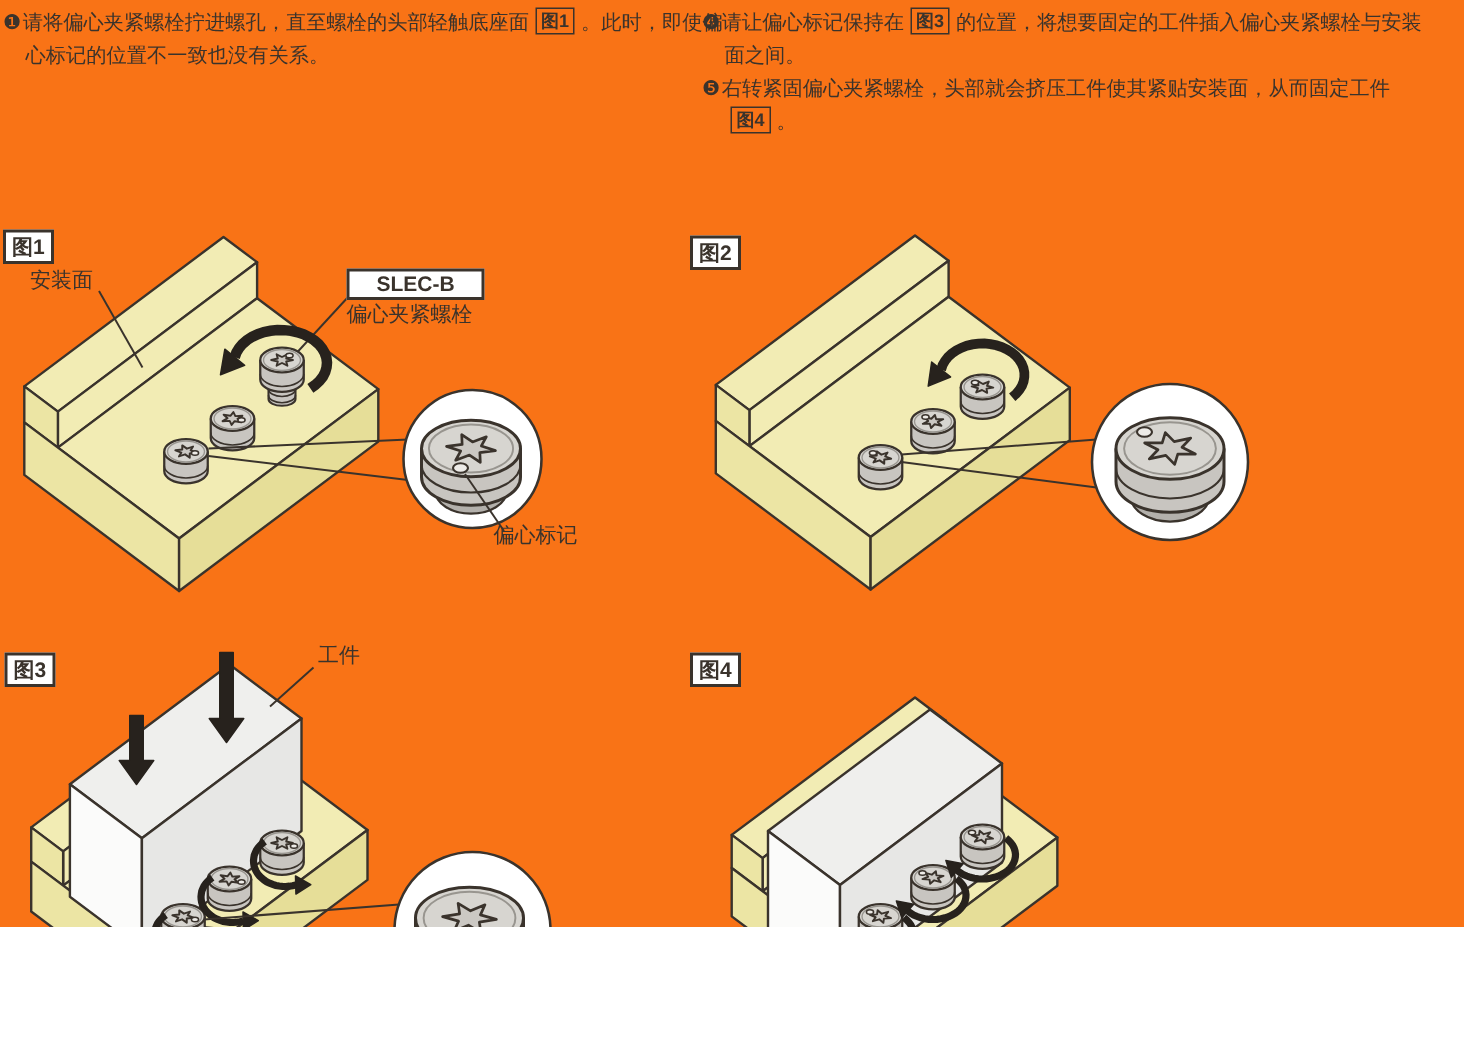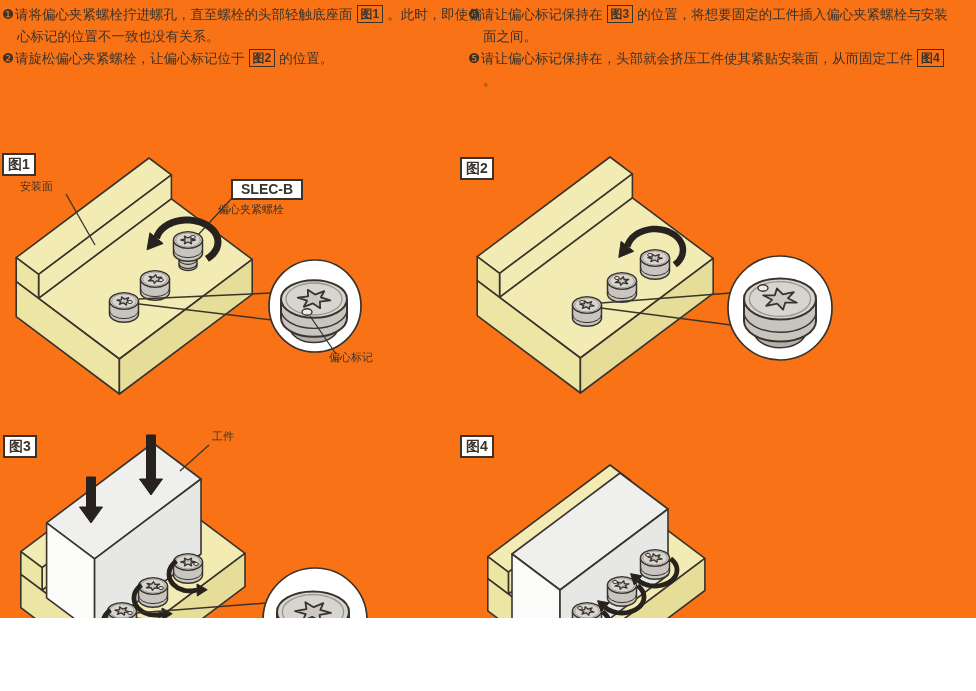--- a/index.html
+++ b/index.html
@@ -9,36 +9,35 @@
   .col-left{left:2px;width:480px;}
   .col-right{left:468px;width:482px;}
   .instr{margin:0;padding-left:15px;text-indent:-15px;font-size:13.5px;line-height:22px;}
   .bullet{margin-right:1px;}
   .figref{display:inline-block;text-indent:0;border:1.5px solid #3a332c;padding:0 3px;
           margin:0 4px;font-weight:bold;font-size:12px;line-height:16px;vertical-align:1px;}
   .panel{position:absolute;}
   .panel svg{position:absolute;left:0;top:0;}
   .figtitle{position:absolute;border:2px solid #3a332c;font-weight:bold;font-size:14px;
             line-height:17px;padding:1px 4px;background:#fff;}
-  .lbl{position:absolute;font-size:11px;line-height:15px;white-space:nowrap;}
+  .lbl{position:absolute;font-size:14px;line-height:15px;white-space:nowrap;}
   .code{position:absolute;border:2px solid #3a332c;font-weight:bold;font-size:14px;
-        padding:0 8px;line-height:17px;background:#fff;}
+        padding:0 18px;line-height:17px;background:#fff;}
 </style>
 </head>
 <body>
 
 <div class="page">
 
   <div class="instr-col col-left">
     <p class="instr"><span class="bullet">❶</span><span>请将偏心夹紧螺栓拧进螺孔，直至螺栓的头部轻触底座面</span><span class="figref">图1</span><span>。此时，即使偏心标记的位置不一致也没有关系。</span></p>
-    <p class="instr"><span class="bullet">❷</span><span>请旋松偏心夹紧螺栓，让偏心标记位于</span><span class="figref">图2</span><span>的位置。</span></p>
   </div>
   <div class="instr-col col-right">
     <p class="instr"><span class="bullet">❹</span><span>请让偏心标记保持在</span><span class="figref">图3</span><span>的位置，将想要固定的工件插入偏心夹紧螺栓与安装面之间。</span></p>
-    <p class="instr"><span class="bullet">❺</span><span>请让偏心标记保持在，头部就会挤压工件使其紧贴安装面，从而固定工件</span><span class="figref">图4</span><span>。</span></p>
+    <p class="instr"><span class="bullet">❺</span><span>右转紧固偏心夹紧螺栓，头部就会挤压工件使其紧贴安装面，从而固定工件</span><span class="figref">图4</span><span>。</span></p>
   </div>
 
   <div class="panel" id="p1" style="left:0;top:150px;width:470px;height:264px;">
     <svg id="svg1" width="470" height="264">
         <g>
           <polygon points="149.0,8.0 171.4,24.8 38.6,124.4 16.2,107.6" fill="#f2ecb4" stroke="#3a332c" stroke-width="1.6" stroke-linejoin="round"></polygon>
           <polygon points="171.4,24.8 38.6,124.4 38.6,148.4 171.4,48.8" fill="#f2ecb4" stroke="#3a332c" stroke-width="1.6" stroke-linejoin="round"></polygon>
           <polygon points="16.2,107.6 38.6,124.4 38.6,148.4 16.2,131.6" fill="#ece5a4" stroke="#3a332c" stroke-width="1.6" stroke-linejoin="round"></polygon>
           <polygon points="171.4,48.8 252.2,109.4 119.4,209.0 38.6,148.4" fill="#f2ecb4" stroke="#3a332c" stroke-width="1.6" stroke-linejoin="round"></polygon>
           <polygon points="16.2,131.6 119.4,209.0 119.4,244.0 16.2,166.6" fill="#ece5a4" stroke="#3a332c" stroke-width="1.6" stroke-linejoin="round"></polygon>
@@ -88,21 +87,21 @@
           <ellipse cx="314" cy="149" rx="33" ry="18.81" fill="#d7d5d0" stroke="#3a332c" stroke-width="2"></ellipse>
           <ellipse cx="314" cy="149" rx="28.05" ry="15.988499999999998" fill="none" stroke="#98958f" stroke-width="1.3"></ellipse>
           <polygon points="330.3,150.4 319.9,151.7 320.2,158.2 313.0,153.4 303.8,156.8 307.1,150.7 297.7,147.6 308.1,146.3 307.8,139.8 315.0,144.6 324.2,141.2 320.9,147.3" fill="#cbc8c3" stroke="#3a332c" stroke-width="1.8" stroke-linejoin="round"></polygon>
           <ellipse cx="307" cy="162" rx="5" ry="3.2" fill="#edebe7" stroke="#3a332c" stroke-width="1.4"></ellipse>
         </g>
         <line x1="310" y1="166" x2="336" y2="204" stroke="#3a332c" stroke-width="1.3"></line>
       </svg>
     <div class="figtitle" style="left:2px;top:3px;">图1</div>
     <div class="lbl" style="left:20px;top:29px;">安装面</div>
     <div class="code" style="left:231px;top:29px;">SLEC-B</div>
-    <div class="lbl" style="left:218px;top:52px;">偏心夹紧螺栓</div>
+    <div class="lbl" style="left:231px;top:52px;">偏心夹紧螺栓</div>
     <div class="lbl" style="left:329px;top:200px;font-family:Liberation Serif, serif;">偏心标记</div>
   </div>
 
   <div class="panel" id="p2" style="left:455px;top:150px;width:521px;height:264px;">
     <svg id="svg2" width="521" height="264">
         <g>
           <polygon points="155.0,7.0 177.4,23.8 44.6,123.4 22.2,106.6" fill="#f2ecb4" stroke="#3a332c" stroke-width="1.6" stroke-linejoin="round"></polygon>
           <polygon points="177.4,23.8 44.6,123.4 44.6,147.4 177.4,47.8" fill="#f2ecb4" stroke="#3a332c" stroke-width="1.6" stroke-linejoin="round"></polygon>
           <polygon points="22.2,106.6 44.6,123.4 44.6,147.4 22.2,130.6" fill="#ece5a4" stroke="#3a332c" stroke-width="1.6" stroke-linejoin="round"></polygon>
           <polygon points="177.4,47.8 258.2,108.4 125.4,208.0 44.6,147.4" fill="#f2ecb4" stroke="#3a332c" stroke-width="1.6" stroke-linejoin="round"></polygon>

